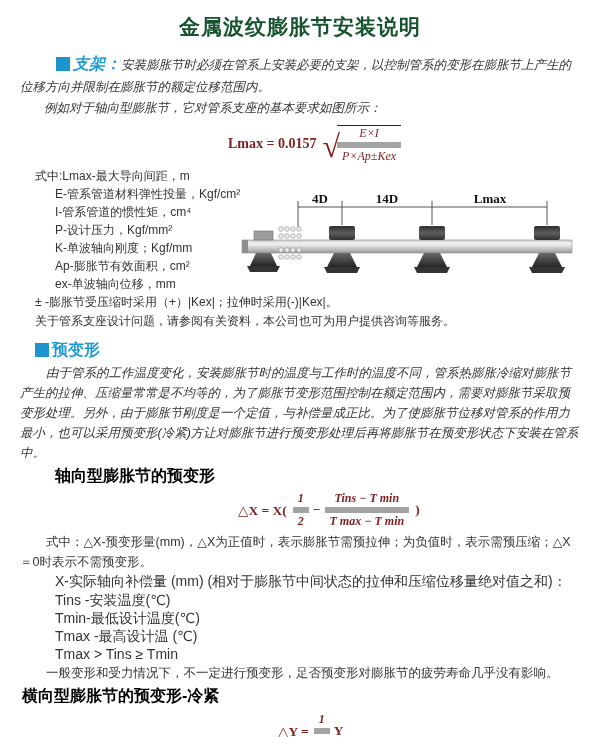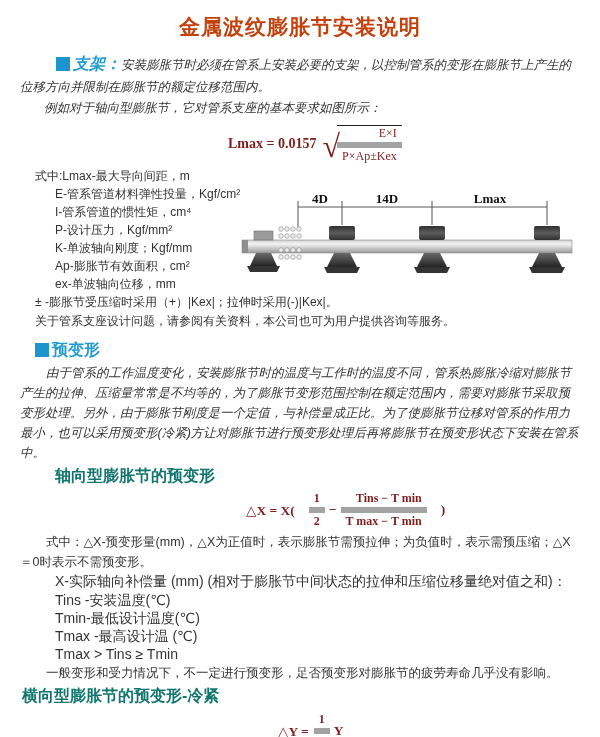--- a/index.html
+++ b/index.html
@@ -5,51 +5,51 @@
   html,body{margin:0;padding:0;}
   body{
     width:600px;height:737px;background:#ffffff;
     font-family:"Liberation Sans","DejaVu Sans",sans-serif;
     color:#333;overflow:hidden;
   }
   .page{position:relative;width:600px;height:737px;background:#fff;}
 
   .doc-title{
     padding-top:13px;text-align:center;
-    font-size:21px;font-weight:bold;color:#c2410c;letter-spacing:1px;
+    font-size:21px;font-weight:bold;color:#14532d;letter-spacing:1px;
   }
 
   
   .sec-square{display:inline-block;width:14px;height:14px;background:#1d94cd;
     margin-right:3px;vertical-align:-2px;}
   .sec-head{color:#1e9cd2;font-size:16px;font-weight:bold;}
-  .sub-head{color:#0f766e;font-size:16px;font-weight:bold;}
+  .sub-head{color:#000000;font-size:16px;font-weight:bold;}
 
   
   .p{font-size:12.5px;line-height:22px;color:#333;font-style:italic;}
   .p1{margin:12px 20px 0 20px;text-indent:0;}
   .p1 .lead-indent{display:inline-block;width:36px;}
   .p2{margin:0 20px;line-height:21px;text-indent:24px;}
 
   
   .formula{font-family:"Liberation Serif","DejaVu Serif",serif;color:#7f1d1d;}
   .f1{display:flex;align-items:center;margin:7px 0 0 228px;height:36px;}
   .f1 .lhs{font-weight:bold;font-size:14px;margin-right:6px;}
   .sqrt{display:flex;align-items:center;}
   .radical{font-size:32px;line-height:32px;font-weight:400;margin-right:-3px;transform:translateY(2px);}
-  .frac{display:inline-block;text-align:right;font-size:12px;vertical-align:middle;}
+  .frac{display:inline-block;text-align:center;font-size:12px;font-style:italic;vertical-align:middle;}
   .frac .num{display:block;padding:0 5px 1px 5px;}
   .frac .den{display:block;border-top:6px solid #a3a3a3;padding:1px 5px 0 5px;}
   .sqrt .frac{border-top:1.4px solid #222;}
   .sqrt .frac .num{border:none;}
 
   .f2{display:flex;align-items:center;margin:6px 0 0 232px;height:34px;
       font-size:13.5px;font-weight:bold;}
   .f2 .frac{font-weight:bold;}
-  .f2 .lhs,.f2 .close{margin:0 14px;}
+  .f2 .lhs,.f2 .close{margin:0 6px;}
   .f2 .op{margin:0 4px;}
 
   .f3{display:flex;align-items:center;margin:8px 0 0 278px;height:30px;
       font-size:13.5px;font-weight:bold;}
   .f3 .lhs{margin-right:5px;}
   .f3 .rhs{margin-left:4px;}
 
   
   .vars-zone{position:relative;margin-top:5px;height:126px;}
   .vars{list-style:none;margin:0;padding:0 0 0 55px;font-size:12px;}

